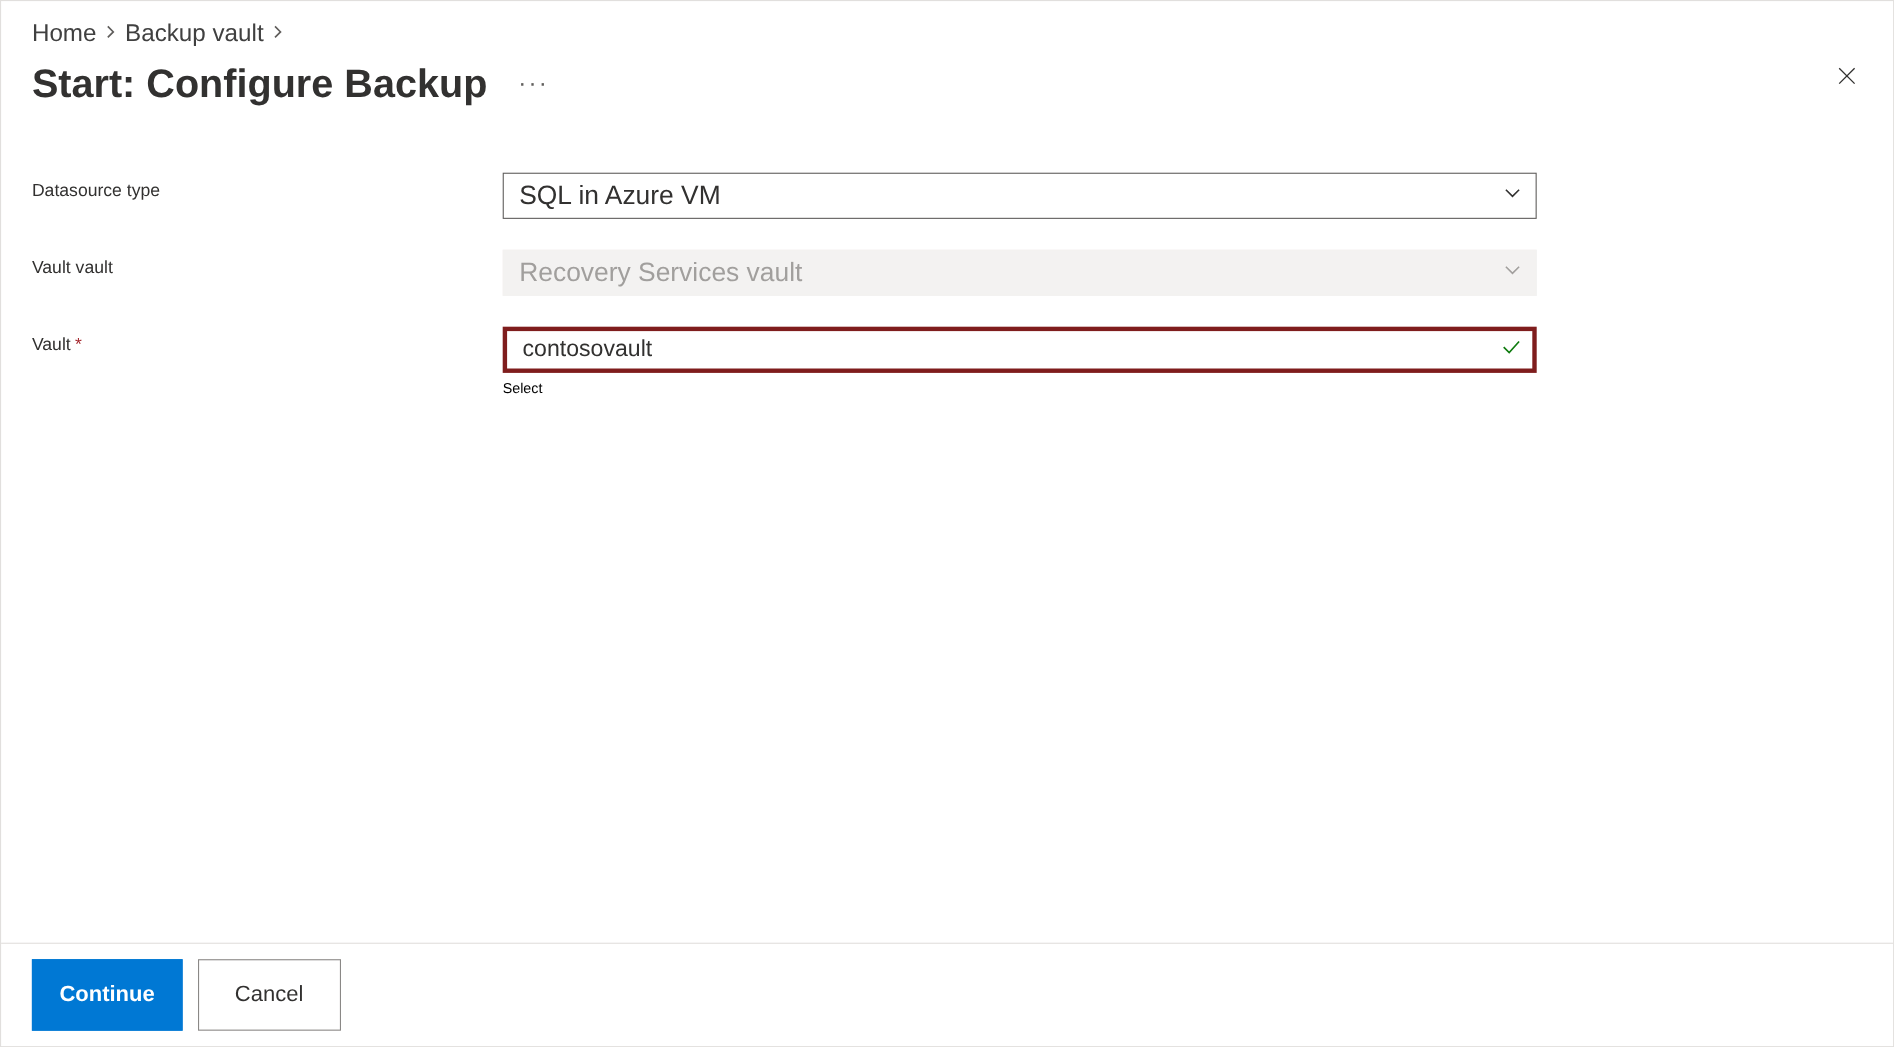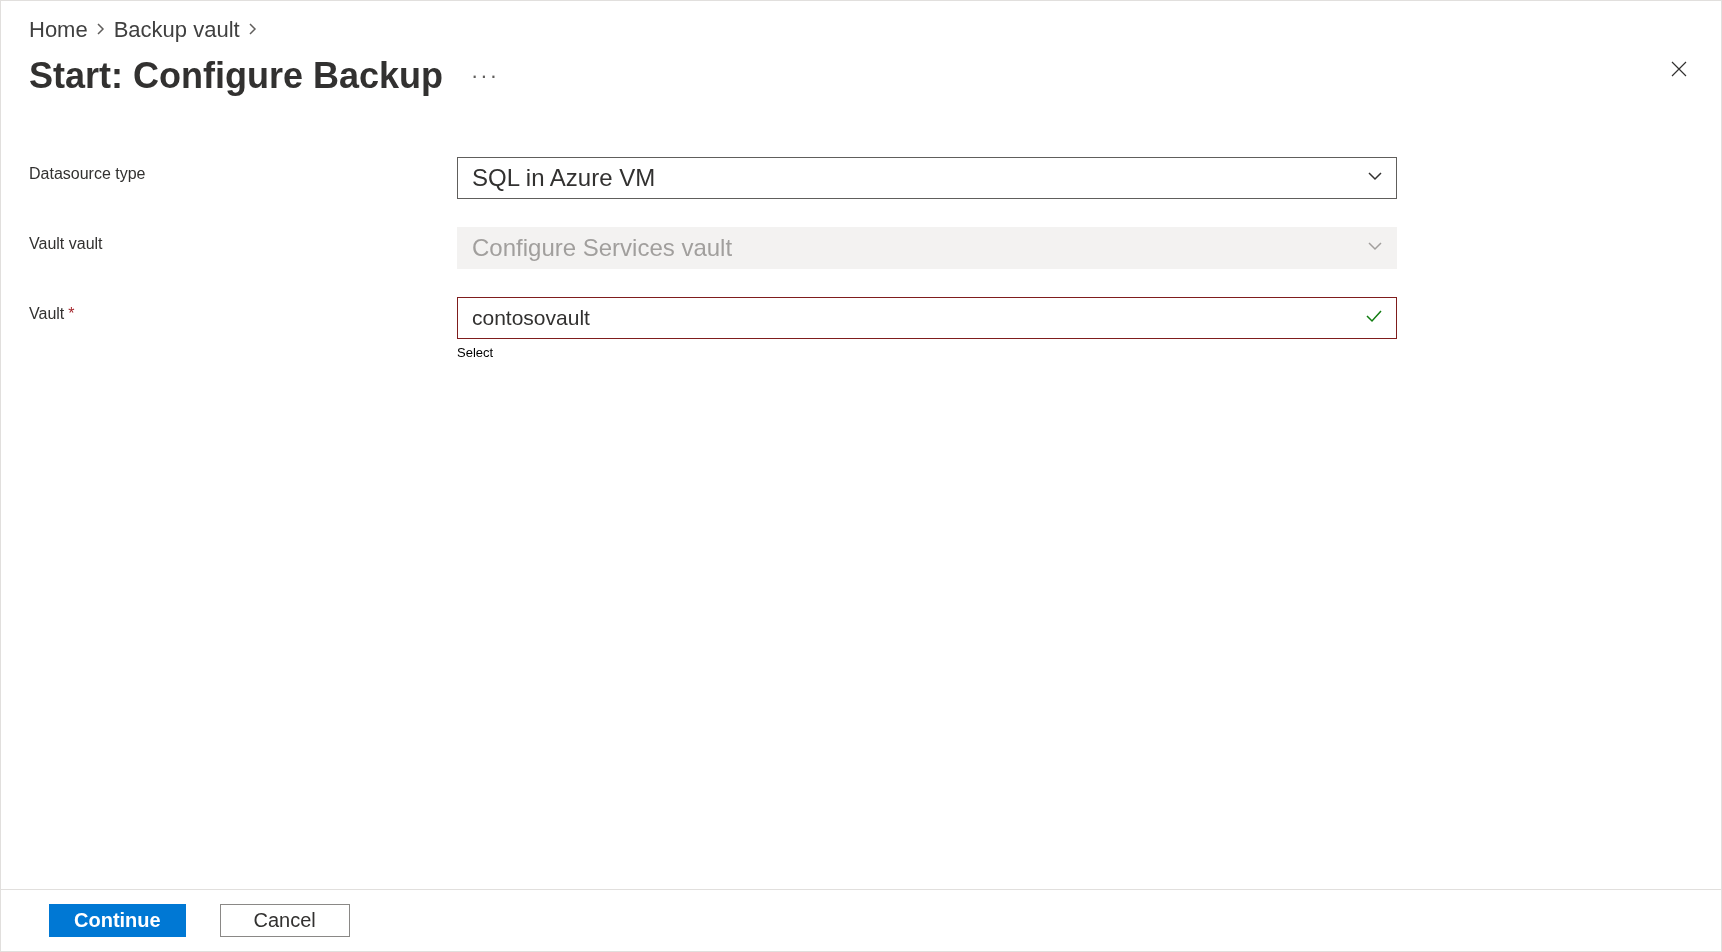--- a/index.html
+++ b/index.html
@@ -123,21 +123,21 @@
     .select-input.disabled + .chevron svg {
       stroke: #a19f9d;
     }
     .text-input-wrap {
       position: relative;
       width: 100%;
     }
     .text-input {
       width: 100%;
       height: 42px;
-      border: 1px solid #7f1d1d;
+      border: 4px solid #7f1d1d;
       padding: 0 40px 0 14px;
       font-size: 21px;
       font-family: inherit;
       background: #ffffff;
       color: #323130;
     }
     .check-icon {
       position: absolute;
       right: 14px;
       top: 50%;
@@ -162,29 +162,28 @@
       position: absolute;
       bottom: 0;
       left: 0;
       right: 0;
       border-top: 1px solid #e1dfdd;
       padding: 14px 28px;
       display: flex;
       gap: 14px;
     }
     .btn {
-      padding: 4px 24px;
+      padding: 20px 24px;
       font-size: 20px;
       font-family: inherit;
       border: 1px solid #8a8886;
       background: #ffffff;
       color: #323130;
       cursor: pointer;
       min-width: 130px;
-      margin-left: 20px;
     }
     .btn.primary {
       background: #0078d4;
       border-color: #0078d4;
       color: #ffffff;
       font-weight: 600;
     }
   </style>
 </head>
 <body>
@@ -227,21 +226,21 @@
             </svg>
         </span>
       </div>
     </div>
   </div>
 
   <div class="form-row">
     <div class="form-label">Vault vault</div>
     <div class="form-field">
       <div class="select-wrap">
-        <div class="select-input disabled">Configure Services vault</div>
+        <div class="select-input disabled">Recovery Services vault</div>
         <span class="chevron">
           <svg viewBox="0 0 16 16">
               <path d="M2 5 L8 11 L14 5"></path>
             </svg>
         </span>
       </div>
     </div>
   </div>
 
   <div class="form-row">

